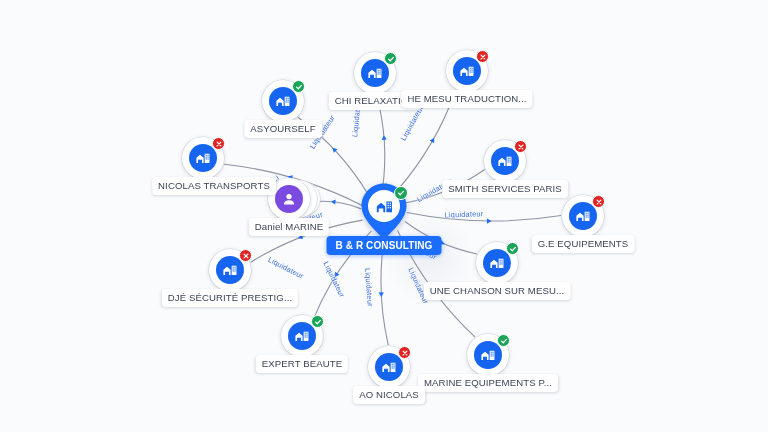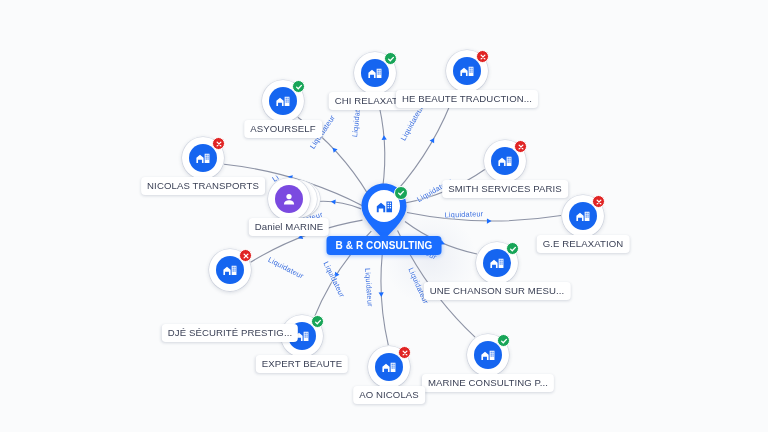--- a/index.html
+++ b/index.html
@@ -240,21 +240,21 @@
                 <rect x="18" y="12.6" width="1.5" height="1.5"></rect>
               </g>
             </svg>
           </div>
         </div>
         <div class="badge bad" style="z-index: 4;">
           <svg width="8" height="8" viewBox="0 0 12 12">
             <path stroke="#ffffff" stroke-width="2" stroke-linecap="round" fill="none" d="M3.2 3.2 L8.8 8.8 M8.8 3.2 L3.2 8.8"></path>
           </svg>
         </div>
-        <div class="node-label" style="z-index: 5;">HE BEAUTE TRADUCTION...</div>
+        <div class="node-label" style="z-index: 5;">HE MESU TRADUCTION...</div>
       </div>
       <div class="node" style="left: 505px; top: 161px;">
         <div class="node-disc" style="z-index: 3;">
           <div class="node-inner">
             <svg width="18" height="18" viewBox="0 0 24 24">
               <path fill="#ffffff" d="M3.2 11.6 L8 7.6 L12.8 11.6 L12.8 18.6 L10.6 18.6 L10.6 14.2 L5.4 14.2 L5.4 18.6 L3.2 18.6 Z M14.2 6.2 L20.6 6.2 L20.6 18.6 L14.2 18.6 Z"></path>
               <g fill="#1565f0">
                 <rect x="15.5" y="7.6" width="1.5" height="1.5"></rect>
                 <rect x="18" y="7.6" width="1.5" height="1.5"></rect>
                 <rect x="15.5" y="10.1" width="1.5" height="1.5"></rect>
@@ -286,21 +286,21 @@
                 <rect x="18" y="12.6" width="1.5" height="1.5"></rect>
               </g>
             </svg>
           </div>
         </div>
         <div class="badge bad" style="z-index: 4;">
           <svg width="8" height="8" viewBox="0 0 12 12">
             <path stroke="#ffffff" stroke-width="2" stroke-linecap="round" fill="none" d="M3.2 3.2 L8.8 8.8 M8.8 3.2 L3.2 8.8"></path>
           </svg>
         </div>
-        <div class="node-label" style="z-index: 5;">G.E RELAXATION</div>
+        <div class="node-label" style="z-index: 5;">G.E EQUIPEMENTS</div>
       </div>
       <div class="node" style="left: 497px; top: 263px;">
         <div class="node-disc" style="z-index: 3;">
           <div class="node-inner">
             <svg width="18" height="18" viewBox="0 0 24 24">
               <path fill="#ffffff" d="M3.2 11.6 L8 7.6 L12.8 11.6 L12.8 18.6 L10.6 18.6 L10.6 14.2 L5.4 14.2 L5.4 18.6 L3.2 18.6 Z M14.2 6.2 L20.6 6.2 L20.6 18.6 L14.2 18.6 Z"></path>
               <g fill="#1565f0">
                 <rect x="15.5" y="7.6" width="1.5" height="1.5"></rect>
                 <rect x="18" y="7.6" width="1.5" height="1.5"></rect>
                 <rect x="15.5" y="10.1" width="1.5" height="1.5"></rect>
@@ -332,21 +332,21 @@
                 <rect x="18" y="12.6" width="1.5" height="1.5"></rect>
               </g>
             </svg>
           </div>
         </div>
         <div class="badge ok" style="z-index: 4;">
           <svg width="8" height="8" viewBox="0 0 12 12">
             <path stroke="#ffffff" stroke-width="2" stroke-linecap="round" fill="none" d="M2.4 6.2 L4.9 8.7 L9.6 3.6"></path>
           </svg>
         </div>
-        <div class="node-label" style="z-index: 5;">MARINE CONSULTING P...</div>
+        <div class="node-label" style="z-index: 5;">MARINE EQUIPEMENTS P...</div>
       </div>
       <div class="node" style="left: 389px; top: 367px;">
         <div class="node-disc" style="z-index: 3;">
           <div class="node-inner">
             <svg width="18" height="18" viewBox="0 0 24 24">
               <path fill="#ffffff" d="M3.2 11.6 L8 7.6 L12.8 11.6 L12.8 18.6 L10.6 18.6 L10.6 14.2 L5.4 14.2 L5.4 18.6 L3.2 18.6 Z M14.2 6.2 L20.6 6.2 L20.6 18.6 L14.2 18.6 Z"></path>
               <g fill="#1565f0">
                 <rect x="15.5" y="7.6" width="1.5" height="1.5"></rect>
                 <rect x="18" y="7.6" width="1.5" height="1.5"></rect>
                 <rect x="15.5" y="10.1" width="1.5" height="1.5"></rect>
@@ -401,21 +401,21 @@
                 <rect x="18" y="12.6" width="1.5" height="1.5"></rect>
               </g>
             </svg>
           </div>
         </div>
         <div class="badge bad" style="z-index: 4;">
           <svg width="8" height="8" viewBox="0 0 12 12">
             <path stroke="#ffffff" stroke-width="2" stroke-linecap="round" fill="none" d="M3.2 3.2 L8.8 8.8 M8.8 3.2 L3.2 8.8"></path>
           </svg>
         </div>
-        <div class="node-label" style="z-index: 5; margin-top: 35px;">DJÉ SÉCURITÉ PRESTIG...</div>
+        <div class="node-label" style="z-index: 5;">DJÉ SÉCURITÉ PRESTIG...</div>
       </div>
       <div class="node" style="left: 203px; top: 158px;">
         <div class="node-disc" style="z-index: 3;">
           <div class="node-inner">
             <svg width="18" height="18" viewBox="0 0 24 24">
               <path fill="#ffffff" d="M3.2 11.6 L8 7.6 L12.8 11.6 L12.8 18.6 L10.6 18.6 L10.6 14.2 L5.4 14.2 L5.4 18.6 L3.2 18.6 Z M14.2 6.2 L20.6 6.2 L20.6 18.6 L14.2 18.6 Z"></path>
               <g fill="#1565f0">
                 <rect x="15.5" y="7.6" width="1.5" height="1.5"></rect>
                 <rect x="18" y="7.6" width="1.5" height="1.5"></rect>
                 <rect x="15.5" y="10.1" width="1.5" height="1.5"></rect>
@@ -424,21 +424,21 @@
                 <rect x="18" y="12.6" width="1.5" height="1.5"></rect>
               </g>
             </svg>
           </div>
         </div>
         <div class="badge bad" style="z-index: 4;">
           <svg width="8" height="8" viewBox="0 0 12 12">
             <path stroke="#ffffff" stroke-width="2" stroke-linecap="round" fill="none" d="M3.2 3.2 L8.8 8.8 M8.8 3.2 L3.2 8.8"></path>
           </svg>
         </div>
-        <div class="node-label" style="z-index: 5;">NICOLAS TRANSPORTS</div>
+        <div class="node-label" style="z-index: 5; margin-left: 11px;">NICOLAS TRANSPORTS</div>
       </div>
       <div class="node" style="left: 289px; top: 199px;">
         <div class="stack-disc" style="width: 34px; height: 34px; left: -3px; top: -17px; z-index: 0;"></div>
         <div class="stack-disc" style="width: 38px; height: 38px; left: -10px; top: -19px; z-index: 1;"></div>
         <div class="node-disc" style="z-index: 3;">
           <div class="node-inner person">
             <svg width="18" height="18" viewBox="0 0 24 24">
               <circle cx="12" cy="8.8" r="3.5" fill="#ffffff"></circle>
               <path fill="#ffffff" d="M5.2 19.2 C5.2 15.4 8.2 13.6 12 13.6 C15.8 13.6 18.8 15.4 18.8 19.2 Z"></path>
             </svg>

